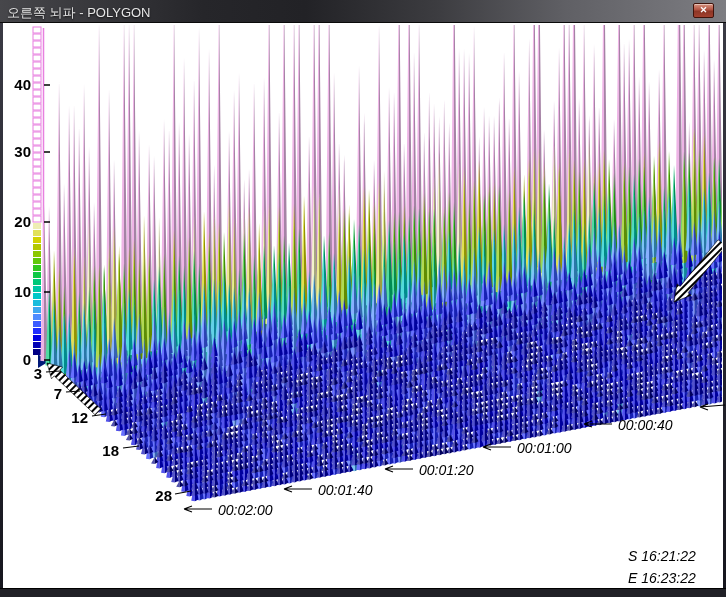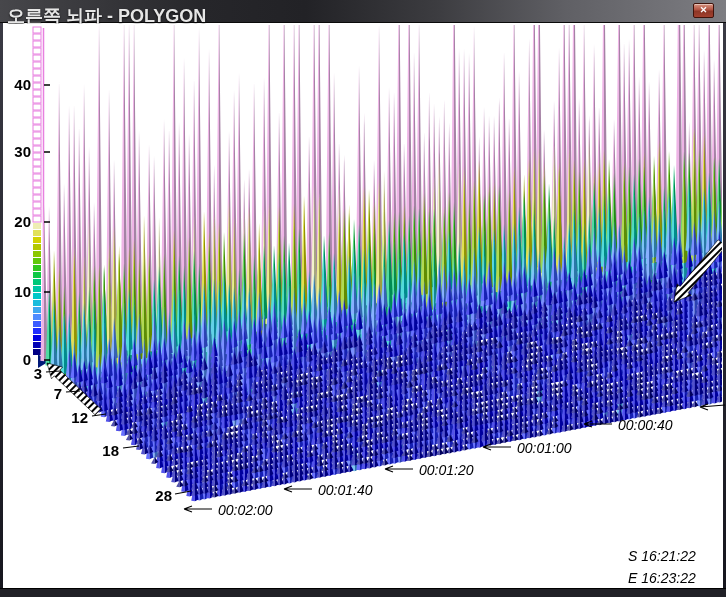--- a/index.html
+++ b/index.html
@@ -9,24 +9,23 @@
     background:#ffffff;
   }
   .titlebar{
     position:absolute; left:0; top:0; width:726px; height:23px;
     background:linear-gradient(90deg,#47474b 0%,#26262a 28%,#222226 42%,#3c3c40 60%,#606065 78%,#7d7d82 100%);
     border-bottom:1px solid #0a0a0a;
     box-sizing:border-box;
   }
   .title-text{
     position:absolute; left:7px; top:4px;
-    font-size:18px; color:#e6e6e6; letter-spacing:0px;
+    font-size:13px; color:#e6e6e6; letter-spacing:0px;
     text-shadow:0 1px 2px rgba(0,0,0,.8);
     white-space:nowrap;
-    font-weight:bold;
   }
   .close-btn{
     position:absolute; right:12px; top:3px; width:19px; height:13px;
     background:linear-gradient(#d89582 0%,#b15140 45%,#8c3626 55%,#a2402e 100%);
     border:1px solid #40130b; border-radius:2px;
     color:#fff; font-size:9px; font-weight:bold; text-align:center; line-height:12px;
     box-shadow:inset 0 1px 0 rgba(255,255,255,.45);
     cursor:default;
   }
   .frame-left,.frame-right{

